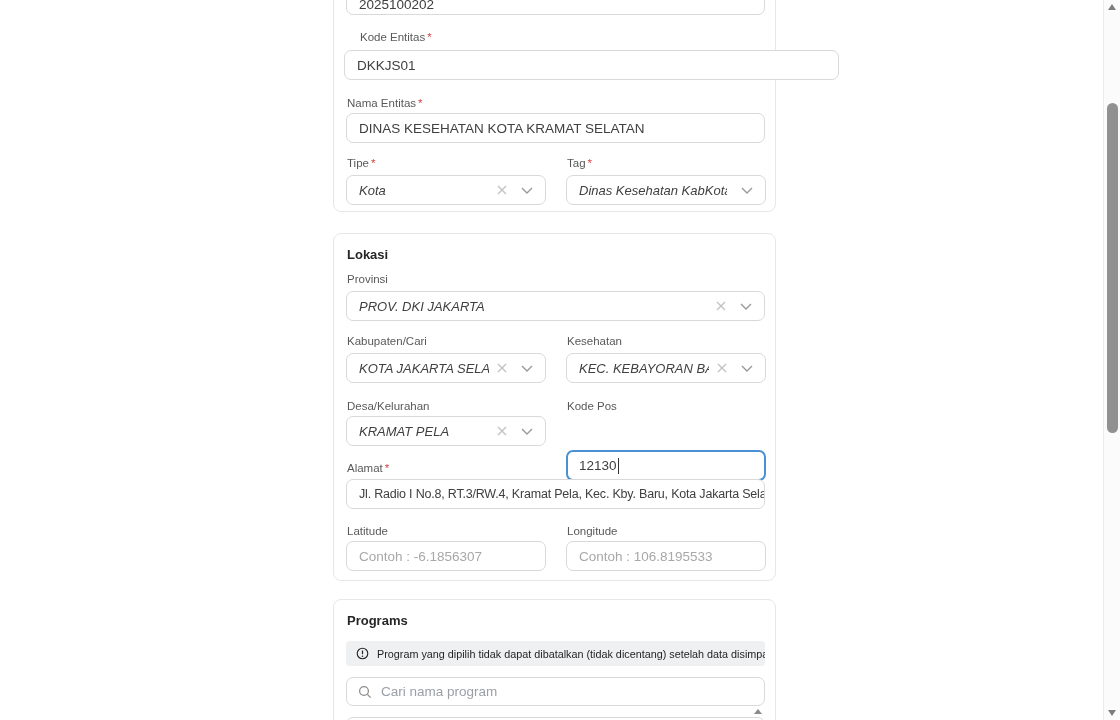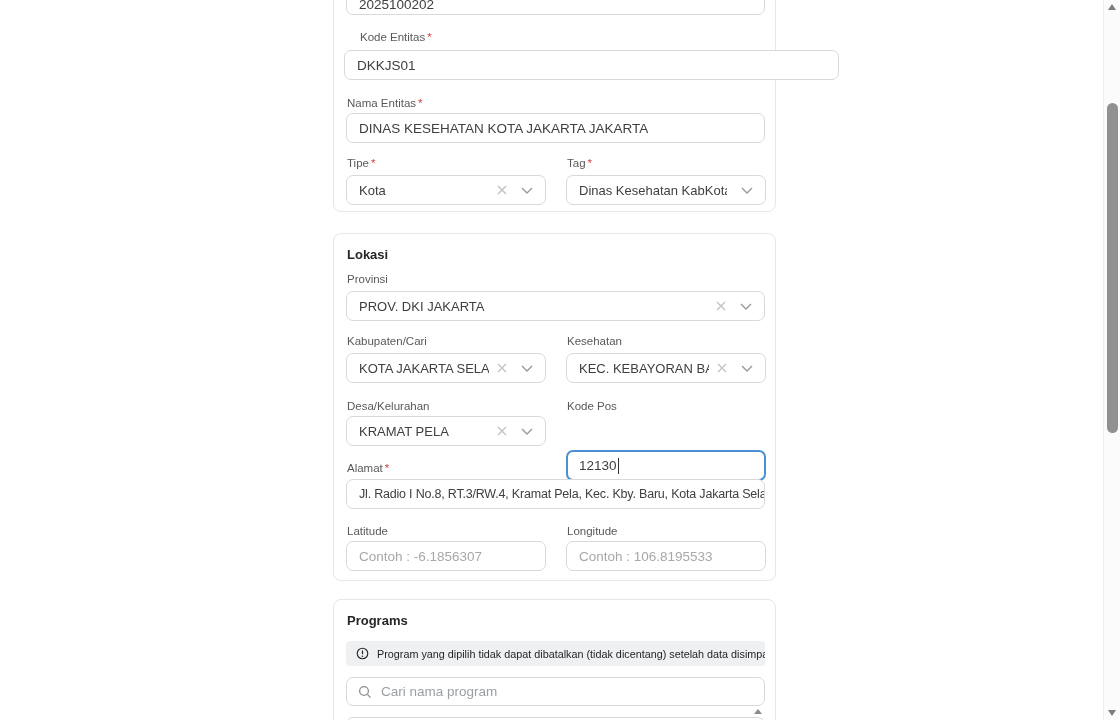--- a/index.html
+++ b/index.html
@@ -18,21 +18,21 @@
     font-size:13.5px; color:#404040; overflow:hidden; white-space:nowrap;
   }
   .inputbox.placeholder { color:#a8a8a8; }
   .inputbox.focused { border:2px solid #4a90d2; height:31px; padding:0 11px;margin-top:35px; }
   .inputbox .caret { display:inline-block; width:1px; height:16px; background:#333; margin-left:1px; }
   .selectbox {
     position:absolute; height:30px; border:1px solid #d9d9d9; border-radius:7px;
     background:#fff; display:flex; align-items:center; padding:0 12px;
     font-size:13px; color:#404040;
   }
-  .selectbox .val { flex:1; overflow:hidden; white-space:nowrap; }
+  .selectbox .val { flex:1; overflow:hidden; white-space:nowrap;font-style:italic; }
   .selectbox .x-wrap { margin-left:8px; display:flex; align-items:center; }
   .selectbox .chev-wrap { margin-left:14px; display:flex; align-items:center; }
   .alert {
     position:absolute; background:#eef0f2; border-radius:4px;
     display:flex; align-items:center; gap:8px; padding:0 10px;
     font-size:10.8px; color:#1f1f1f; white-space:nowrap; overflow:hidden;
   }
   .search {
     position:absolute; height:29px; border:1px solid #d9d9d9; border-radius:7px;
     background:#fff; display:flex; align-items:center; gap:9px; padding:0 11px;
@@ -71,21 +71,21 @@
     <span>Kode Entitas</span><span class="req">*</span>
   </div>
   <div class="inputbox" style="left:10px; top:129px; width:495px;">
     <span>DKKJS01</span>
   </div>
 
   <div class="lbl" style="left:13px; top:176px;">
     <span>Nama Entitas</span><span class="req">*</span>
   </div>
   <div class="inputbox" style="left:12px; top:192px; width:419px;">
-    <span>DINAS KESEHATAN KOTA JAKARTA JAKARTA</span>
+    <span>DINAS KESEHATAN KOTA KRAMAT SELATAN</span>
   </div>
 
   <div class="lbl" style="left:13px; top:236px;">
     <span>Tipe</span><span class="req">*</span>
   </div>
   <div class="selectbox" style="left:12px; top:254px; width:200px;">
     <span class="val">Kota</span>
     <span class="x-wrap">
       <svg width="10" height="10" viewBox="0 0 10 10">
           <path d="M1 1 L9 9 M9 1 L1 9" stroke="#c2c2c2" stroke-width="1.4" fill="none"></path>

